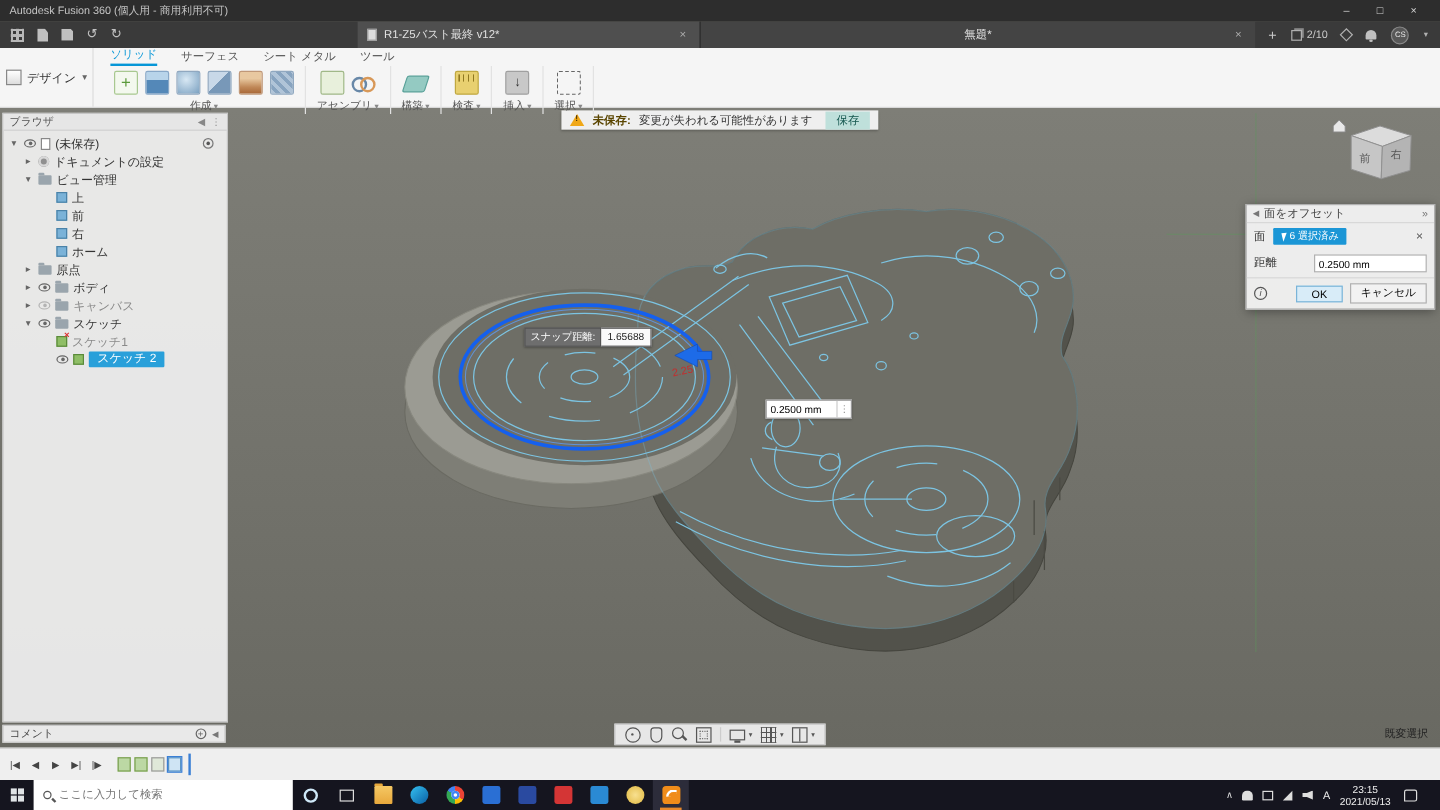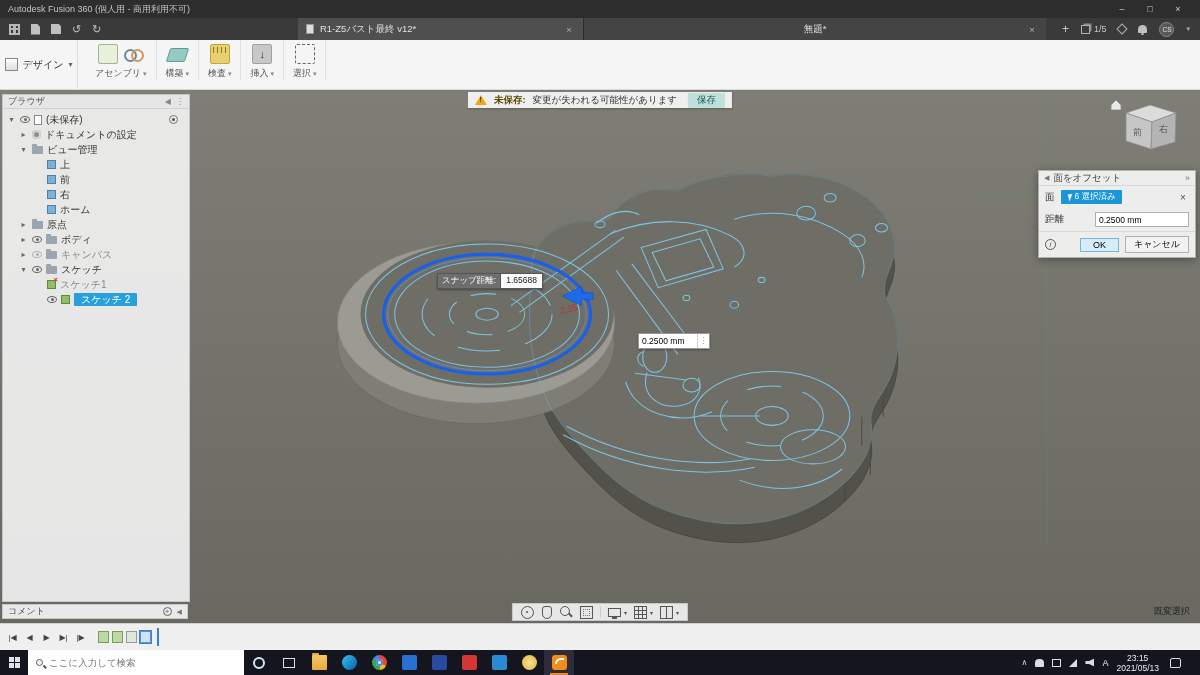--- a/index.html
+++ b/index.html
@@ -318,36 +318,53 @@
     <span class="tab-x">×</span>
   </div>
   <div class="doc-tab t2">
     <span>無題*</span>
     <span class="tab-x">×</span>
   </div>
   <div class="tab-right">
     <span class="plus-btn">+</span>
     <span class="pages">
       <span class="stack-ic"></span>
-      <span>1/5</span>
+      <span>2/10</span>
     </span>
     <span class="diamond-ic"></span>
     <span class="bell-ic"></span>
     <span class="avatar">CS</span>
     <span class="avatar-dd">▾</span>
   </div>
 </div>
 
 <div class="ribbon">
   <div class="design-btn">
     <span class="dbox"></span>
     <span>デザイン</span>
   </div>
   <div class="ribbon-main">
+    <div class="ribbon-tabs">
+      <span class="rtab active">ソリッド</span>
+      <span class="rtab">サーフェス</span>
+      <span class="rtab">シート メタル</span>
+      <span class="rtab">ツール</span>
+    </div>
     <div class="ribbon-tools">
+      <div class="tgroup">
+        <div class="ticons">
+          <span class="ti ti-sketch"></span>
+          <span class="ti ti-extrude"></span>
+          <span class="ti ti-revolve"></span>
+          <span class="ti ti-sweep"></span>
+          <span class="ti ti-loft"></span>
+          <span class="ti ti-coil"></span>
+        </div>
+        <span class="tlabel">作成</span>
+      </div>
       <div class="tgroup">
         <div class="ticons">
           <span class="ti ti-newcomp"></span>
           <span class="ti ti-joint"></span>
         </div>
         <span class="tlabel">アセンブリ</span>
       </div>
       <div class="tgroup">
         <div class="ticons">
             <span class="ti ti-plane"></span>

